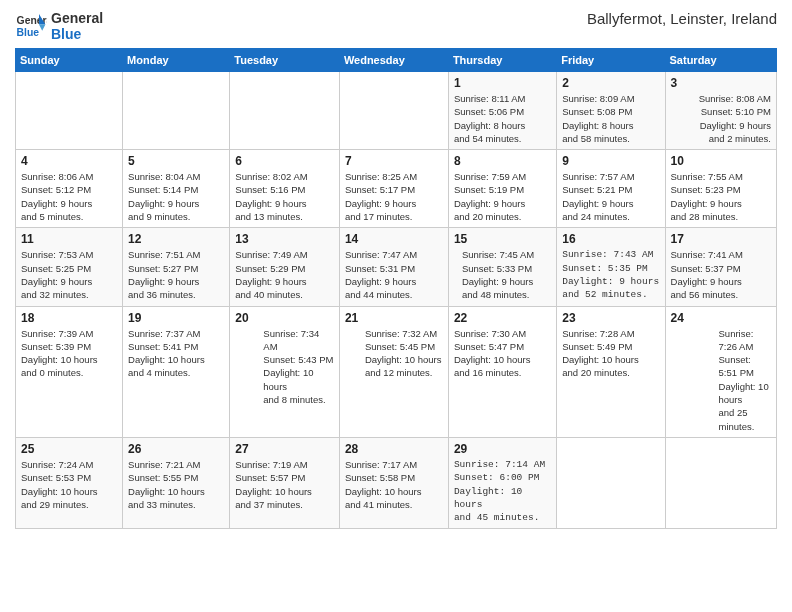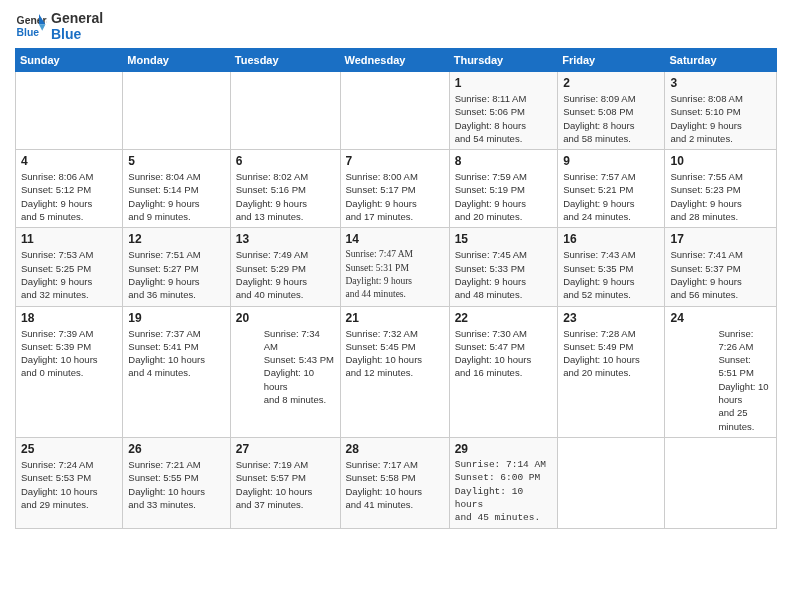--- a/index.html
+++ b/index.html
@@ -90,20 +90,21 @@
       <text x="2" y="32" font-size="13" font-weight="bold" fill="#1a6fc4" font-family="Arial">Blue</text>
       <polygon points="30,5 38,18 30,18" fill="#1a6fc4"></polygon>
       <polygon points="30,18 38,18 34,26" fill="#4a9fd4"></polygon>
     </svg>
     <div>
       <div style="font-size:14px;font-weight:bold;color:#333;">General</div>
       <div style="font-size:14px;font-weight:bold;color:#1a6fc4;">Blue</div>
     </div>
   </div>
   <div class="title-block">
+    <div class="subtitle">Ballyfermot, Leinster, Ireland</div>
   </div>
 </div>
 
 <table>
   <thead>
     <tr>
     <th>Sunday</th>
         <th>Monday</th>
         <th>Tuesday</th>
         <th>Wednesday</th>
@@ -127,21 +128,21 @@
         </td>
         <td>
           <div class="day-num">2</div>
           <div class="day-info" style="white-space: pre-line;">Sunrise: 8:09 AM
 Sunset: 5:08 PM
 Daylight: 8 hours
 and 58 minutes.</div>
         </td>
         <td>
           <div class="day-num">3</div>
-          <div class="day-info" style="white-space: pre-line;">Sunrise: 8:08 AM
+          <div class="day-info" style="white-space: pre-line; text-align: right;">Sunrise: 8:08 AM
 Sunset: 5:10 PM
 Daylight: 9 hours
 and 2 minutes.</div>
         </td>
       </tr>
       <tr>
         <td>
           <div class="day-num">4</div>
           <div class="day-info" style="white-space: pre-line;">Sunrise: 8:06 AM
 Sunset: 5:12 PM
@@ -157,21 +158,21 @@
         </td>
         <td>
           <div class="day-num">6</div>
           <div class="day-info" style="white-space: pre-line;">Sunrise: 8:02 AM
 Sunset: 5:16 PM
 Daylight: 9 hours
 and 13 minutes.</div>
         </td>
         <td>
           <div class="day-num">7</div>
-          <div class="day-info" style="white-space: pre-line;">Sunrise: 8:00 AM
+          <div class="day-info" style="white-space: pre-line;">Sunrise: 8:25 AM
 Sunset: 5:17 PM
 Daylight: 9 hours
 and 17 minutes.</div>
         </td>
         <td>
           <div class="day-num">8</div>
           <div class="day-info" style="white-space: pre-line;">Sunrise: 7:59 AM
 Sunset: 5:19 PM
 Daylight: 9 hours
 and 20 minutes.</div>
@@ -208,35 +209,35 @@
         </td>
         <td>
           <div class="day-num">13</div>
           <div class="day-info" style="white-space: pre-line;">Sunrise: 7:49 AM
 Sunset: 5:29 PM
 Daylight: 9 hours
 and 40 minutes.</div>
         </td>
         <td>
           <div class="day-num">14</div>
-          <div class="day-info" style="white-space: pre-line; font-family: Liberation Serif, serif;">Sunrise: 7:47 AM
+          <div class="day-info" style="white-space: pre-line;">Sunrise: 7:47 AM
 Sunset: 5:31 PM
 Daylight: 9 hours
 and 44 minutes.</div>
         </td>
         <td>
           <div class="day-num">15</div>
-          <div class="day-info" style="white-space: pre-line;">Sunrise: 7:45 AM
+          <div class="day-info" style="white-space: pre-line; margin-left: 8px;">Sunrise: 7:45 AM
 Sunset: 5:33 PM
 Daylight: 9 hours
 and 48 minutes.</div>
         </td>
         <td>
           <div class="day-num">16</div>
-          <div class="day-info" style="white-space: pre-line;">Sunrise: 7:43 AM
+          <div class="day-info" style="white-space: pre-line; font-family: Liberation Mono, monospace;">Sunrise: 7:43 AM
 Sunset: 5:35 PM
 Daylight: 9 hours
 and 52 minutes.</div>
         </td>
         <td>
           <div class="day-num">17</div>
           <div class="day-info" style="white-space: pre-line;">Sunrise: 7:41 AM
 Sunset: 5:37 PM
 Daylight: 9 hours
 and 56 minutes.</div>
@@ -259,21 +260,21 @@
         </td>
         <td>
           <div class="day-num">20</div>
           <div class="day-info" style="white-space: pre-line; margin-left: 28px;">Sunrise: 7:34 AM
 Sunset: 5:43 PM
 Daylight: 10 hours
 and 8 minutes.</div>
         </td>
         <td>
           <div class="day-num">21</div>
-          <div class="day-info" style="white-space: pre-line;">Sunrise: 7:32 AM
+          <div class="day-info" style="white-space: pre-line; margin-left: 20px;">Sunrise: 7:32 AM
 Sunset: 5:45 PM
 Daylight: 10 hours
 and 12 minutes.</div>
         </td>
         <td>
           <div class="day-num">22</div>
           <div class="day-info" style="white-space: pre-line;">Sunrise: 7:30 AM
 Sunset: 5:47 PM
 Daylight: 10 hours
 and 16 minutes.</div>

